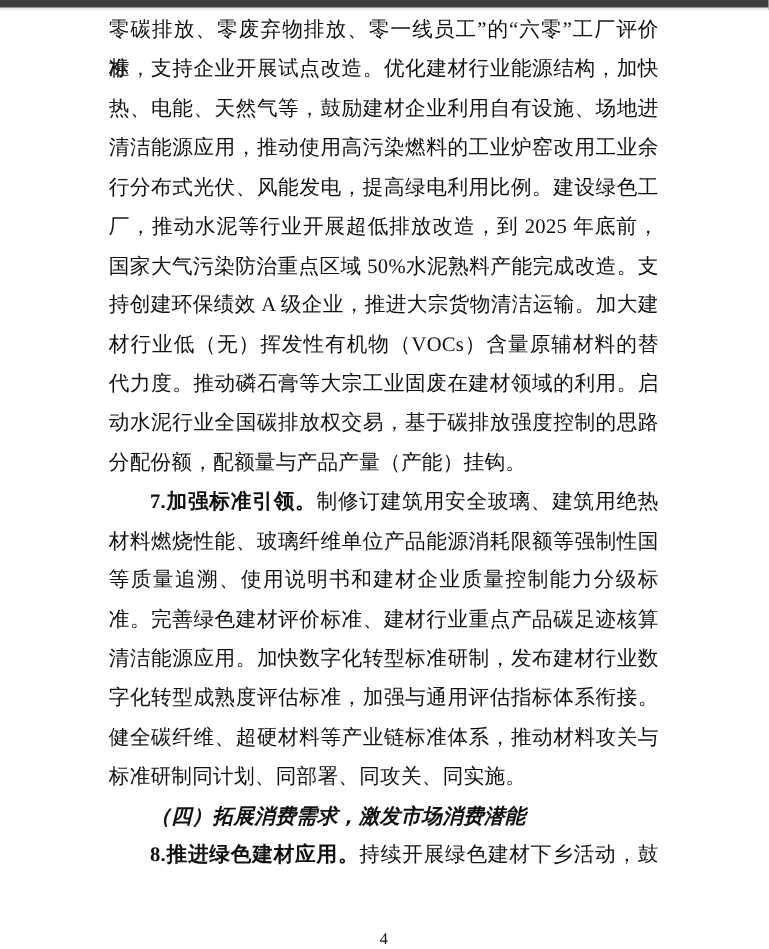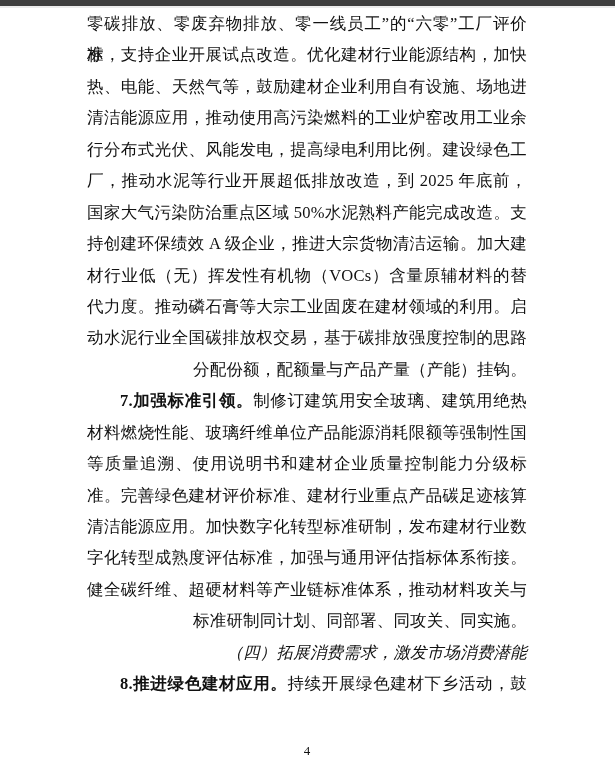--- a/index.html
+++ b/index.html
@@ -37,33 +37,34 @@
     position: absolute;
     top: 0;
     left: 87px;
     width: 440px;
   }
   .line {
     height: 31.45px;
     line-height: 31.45px;
     font-size: 16.5px;
     white-space: nowrap;
-    text-align: right;
+    text-align: left;
     letter-spacing: 0.2px;
   }
   .line.justify {
     white-space: normal;
     text-align: justify;
     text-align-last: justify;
   }
   .line.indent {
     text-indent: 33px;
   }
   .line.kai {
     font-style: italic;
+    font-weight: bold;
   }
   .run-bold {
     font-weight: 700;
   }
   .page-number {
     position: absolute;
     top: 735px;
     left: 87px;
     width: 440px;
     text-align: center;

